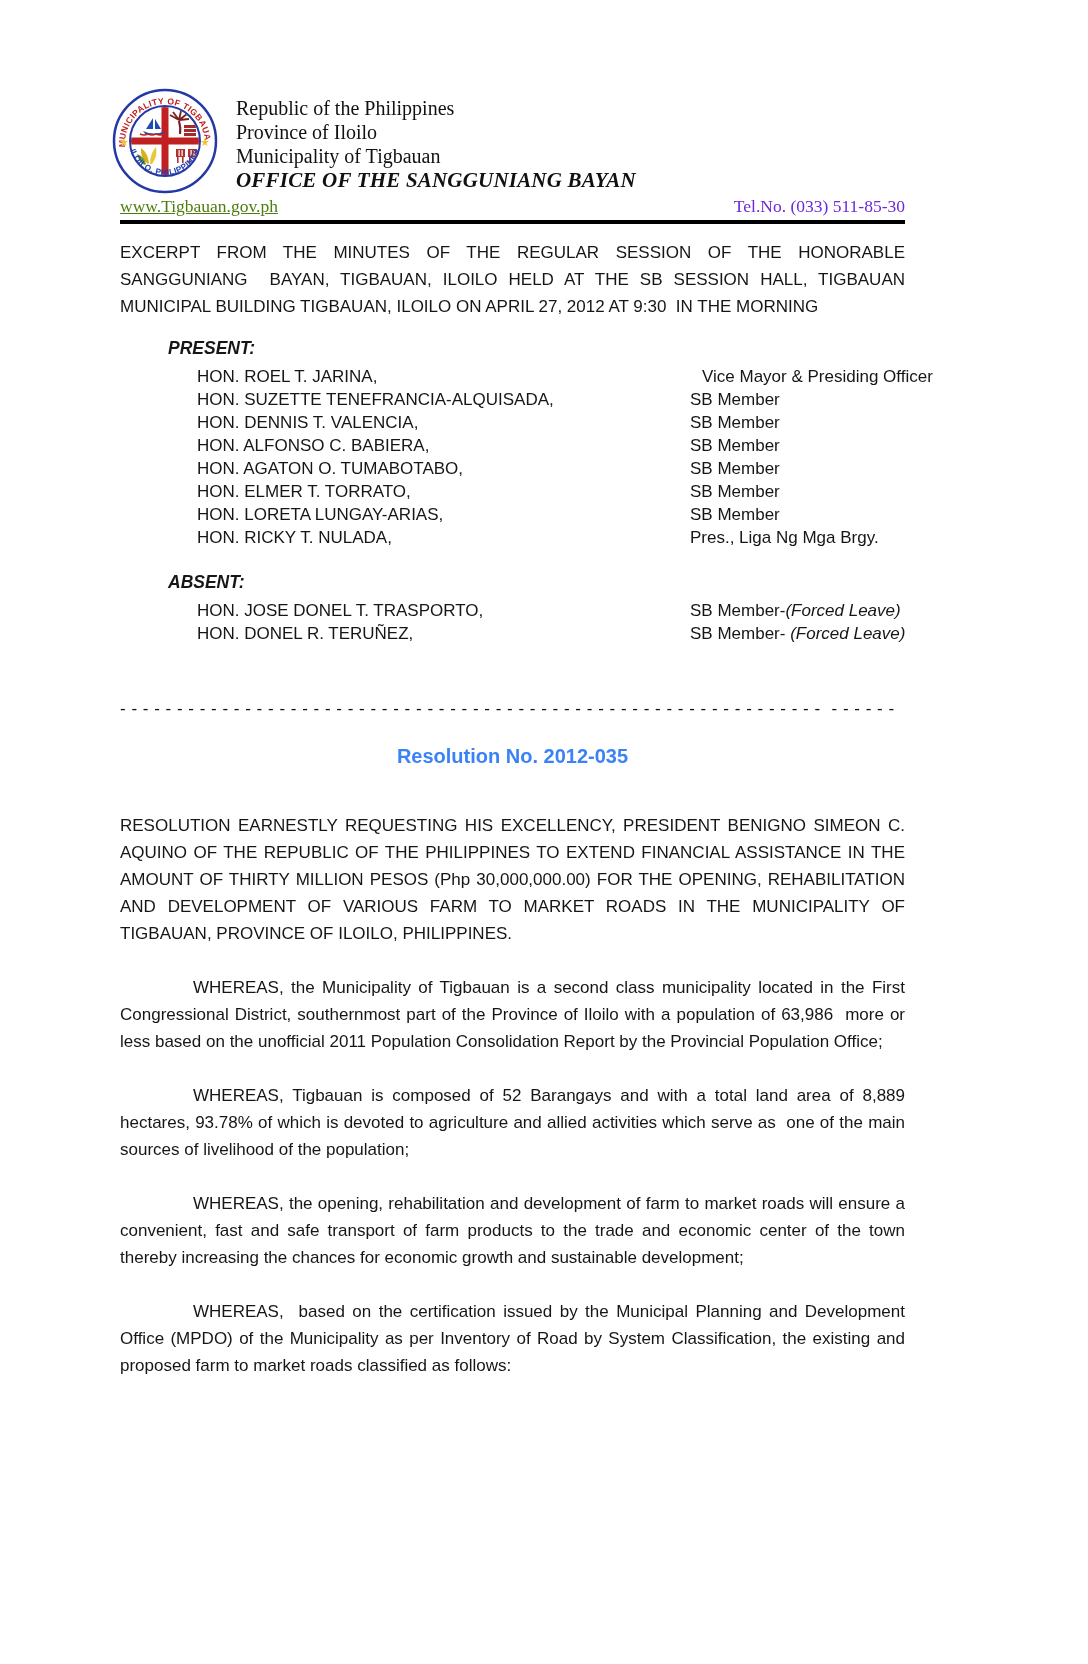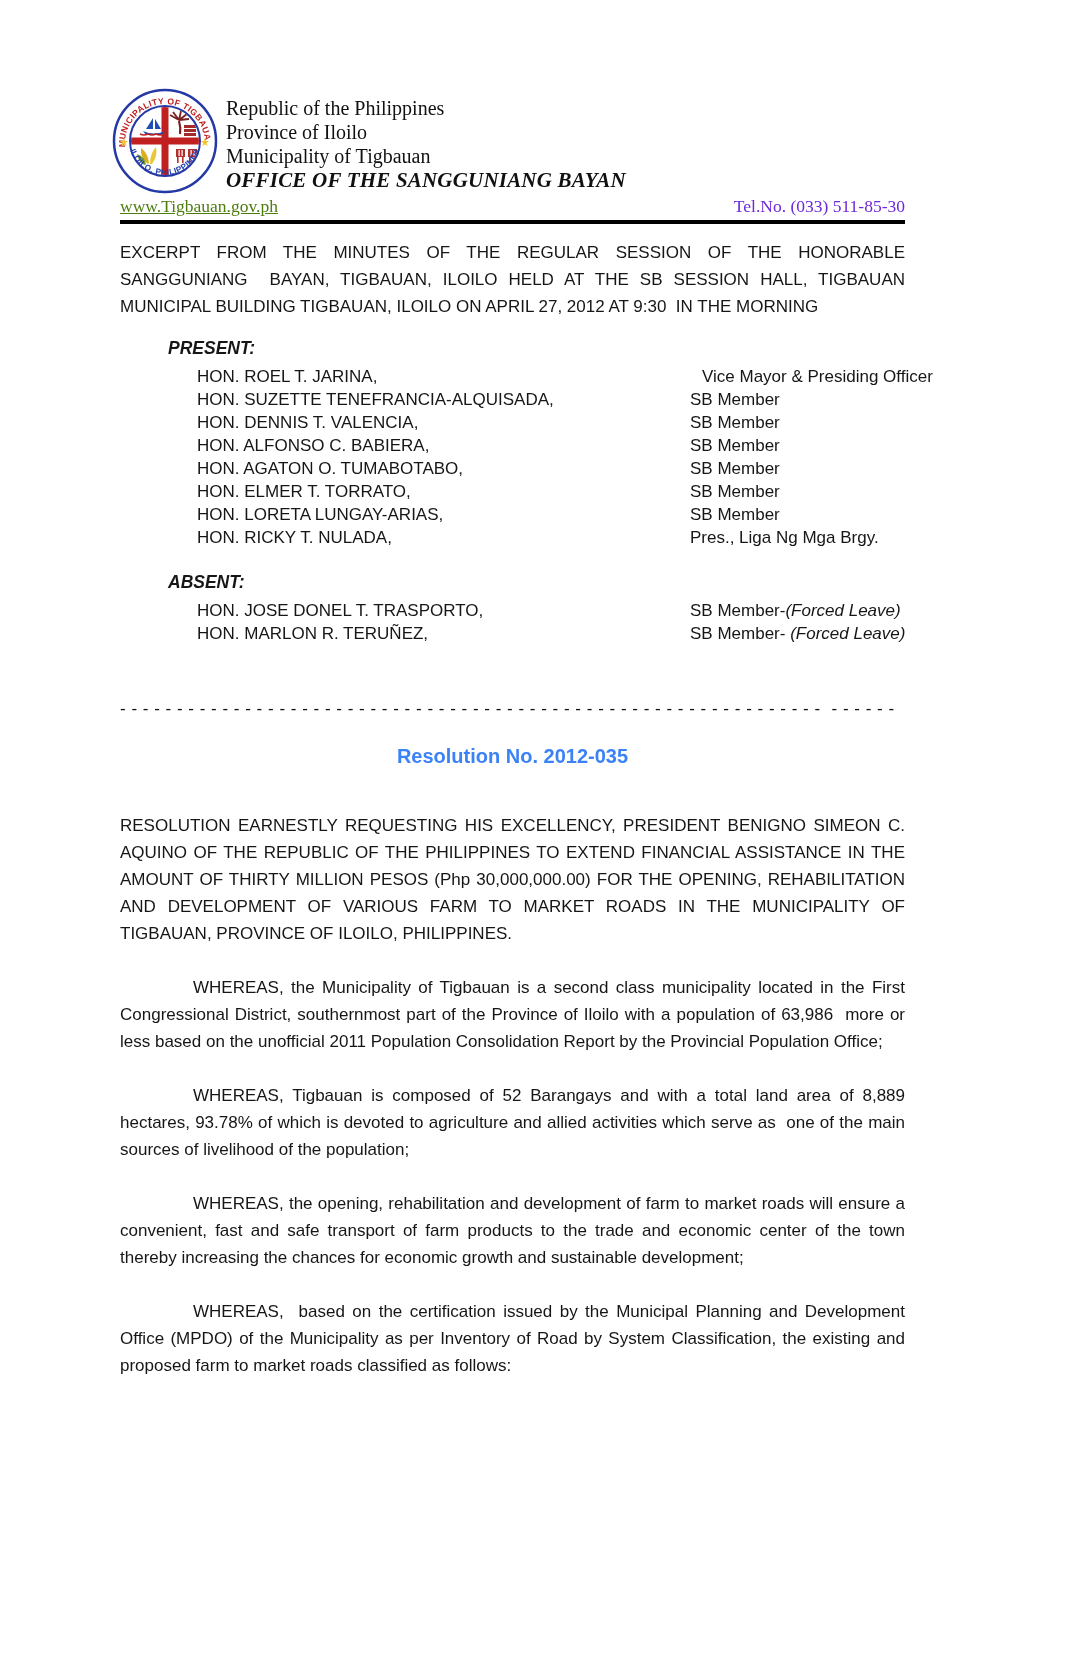--- a/index.html
+++ b/index.html
@@ -13,21 +13,21 @@
     padding: 88px 183px 40px 120px;
     font-family: "Liberation Sans", sans-serif;
     font-size: 17px;
     color: #161616;
     overflow: hidden;
   }
 
   
   .lh-row { display: flex; align-items: flex-start; }
   .seal { flex: 0 0 auto; margin-left: -8px; }
-  .lh-text { margin-left: 8px; margin-top: 8px; font-family: "Liberation Serif", serif; font-size: 20px; line-height: 24px; color: #111; }
+  .lh-text { margin-left: 18px; margin-top: 8px; font-family: "Liberation Serif", serif; font-size: 20px; line-height: 24px; color: #111; }
   .lh-office { font-weight: bold; font-style: italic; font-size: 21px; letter-spacing: 0.2px; }
   .lh-bottom {
     display: flex; justify-content: space-between; align-items: flex-end;
     font-family: "Liberation Serif", serif; font-size: 17.5px;
     border-bottom: 4px solid #000; padding-bottom: 3px; margin-top: 2px;
   }
   .lh-site { color: #4d7c0f; text-decoration: underline; cursor: pointer; }
   .lh-tel { color: #6d28d9; }
 
   
@@ -163,21 +163,21 @@
       <div class="att-row"><span class="att-name">HON. ALFONSO C. BABIERA,</span><span class="att-role">SB Member</span></div>
       <div class="att-row"><span class="att-name">HON. AGATON O. TUMABOTABO,</span><span class="att-role">SB Member</span></div>
       <div class="att-row"><span class="att-name">HON. ELMER T. TORRATO,</span><span class="att-role">SB Member</span></div>
       <div class="att-row"><span class="att-name">HON. LORETA LUNGAY-ARIAS,</span><span class="att-role">SB Member</span></div>
       <div class="att-row"><span class="att-name">HON. RICKY T. NULADA,</span><span class="att-role">Pres., Liga Ng Mga Brgy.</span></div>
     </div>
 
   <div class="sec-label" style="margin-top:23px;">ABSENT:</div>
   <div id="absent-list">
       <div class="att-row"><span class="att-name">HON. JOSE DONEL T. TRASPORTO,</span><span class="att-role">SB Member-<em>(Forced Leave)</em></span></div>
-      <div class="att-row"><span class="att-name">HON. MARLON R. TERUÑEZ,</span><span class="att-role">SB Member- <em>(Forced Leave)</em></span></div>
+      <div class="att-row"><span class="att-name">HON. DONEL R. TERUÑEZ,</span><span class="att-role">SB Member- <em>(Forced Leave)</em></span></div>
     </div>
 
   <div class="divider">- - - - - - - - - - - - - - - - - - - - - - - - - - - - - - - - - - - - - - - - - - - - - - - - - - - - - - - - - - - - - -  - - - - - -</div>
 
   <h1 class="res-title">Resolution No. 2012-035</h1>
 
   <p class="res-body">RESOLUTION EARNESTLY REQUESTING HIS EXCELLENCY, PRESIDENT BENIGNO SIMEON C. AQUINO OF THE REPUBLIC OF THE PHILIPPINES TO EXTEND FINANCIAL ASSISTANCE IN THE AMOUNT OF THIRTY MILLION PESOS (Php 30,000,000.00) FOR THE OPENING, REHABILITATION AND DEVELOPMENT OF VARIOUS FARM TO MARKET ROADS IN THE MUNICIPALITY OF TIGBAUAN, PROVINCE OF ILOILO, PHILIPPINES.</p>
 
   <p class="whereas">WHEREAS, the Municipality of Tigbauan is a second class municipality located in the First Congressional District, southernmost part of the Province of Iloilo with a population of 63,986  more or less based on the unofficial 2011 Population Consolidation Report by the Provincial Population Office;</p>
   <p class="whereas">WHEREAS, Tigbauan is composed of 52 Barangays and with a total land area of 8,889 hectares, 93.78% of which is devoted to agriculture and allied activities which serve as  one of the main sources of livelihood of the population;</p>

